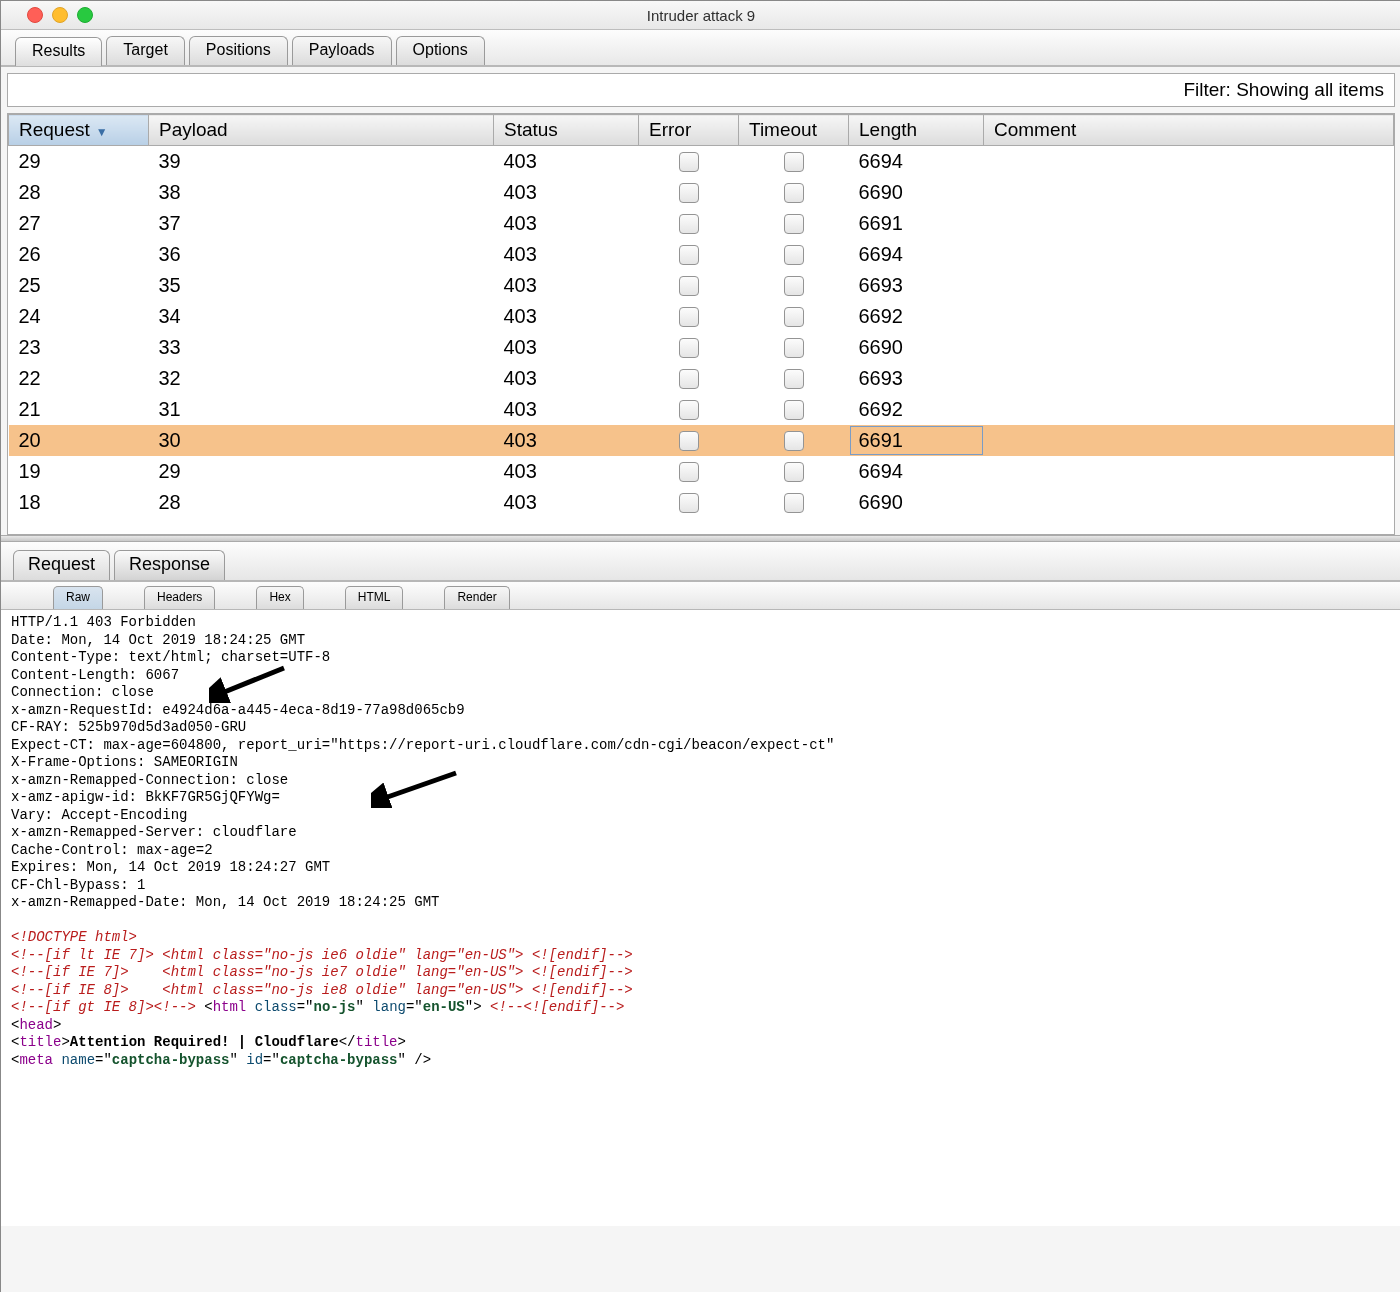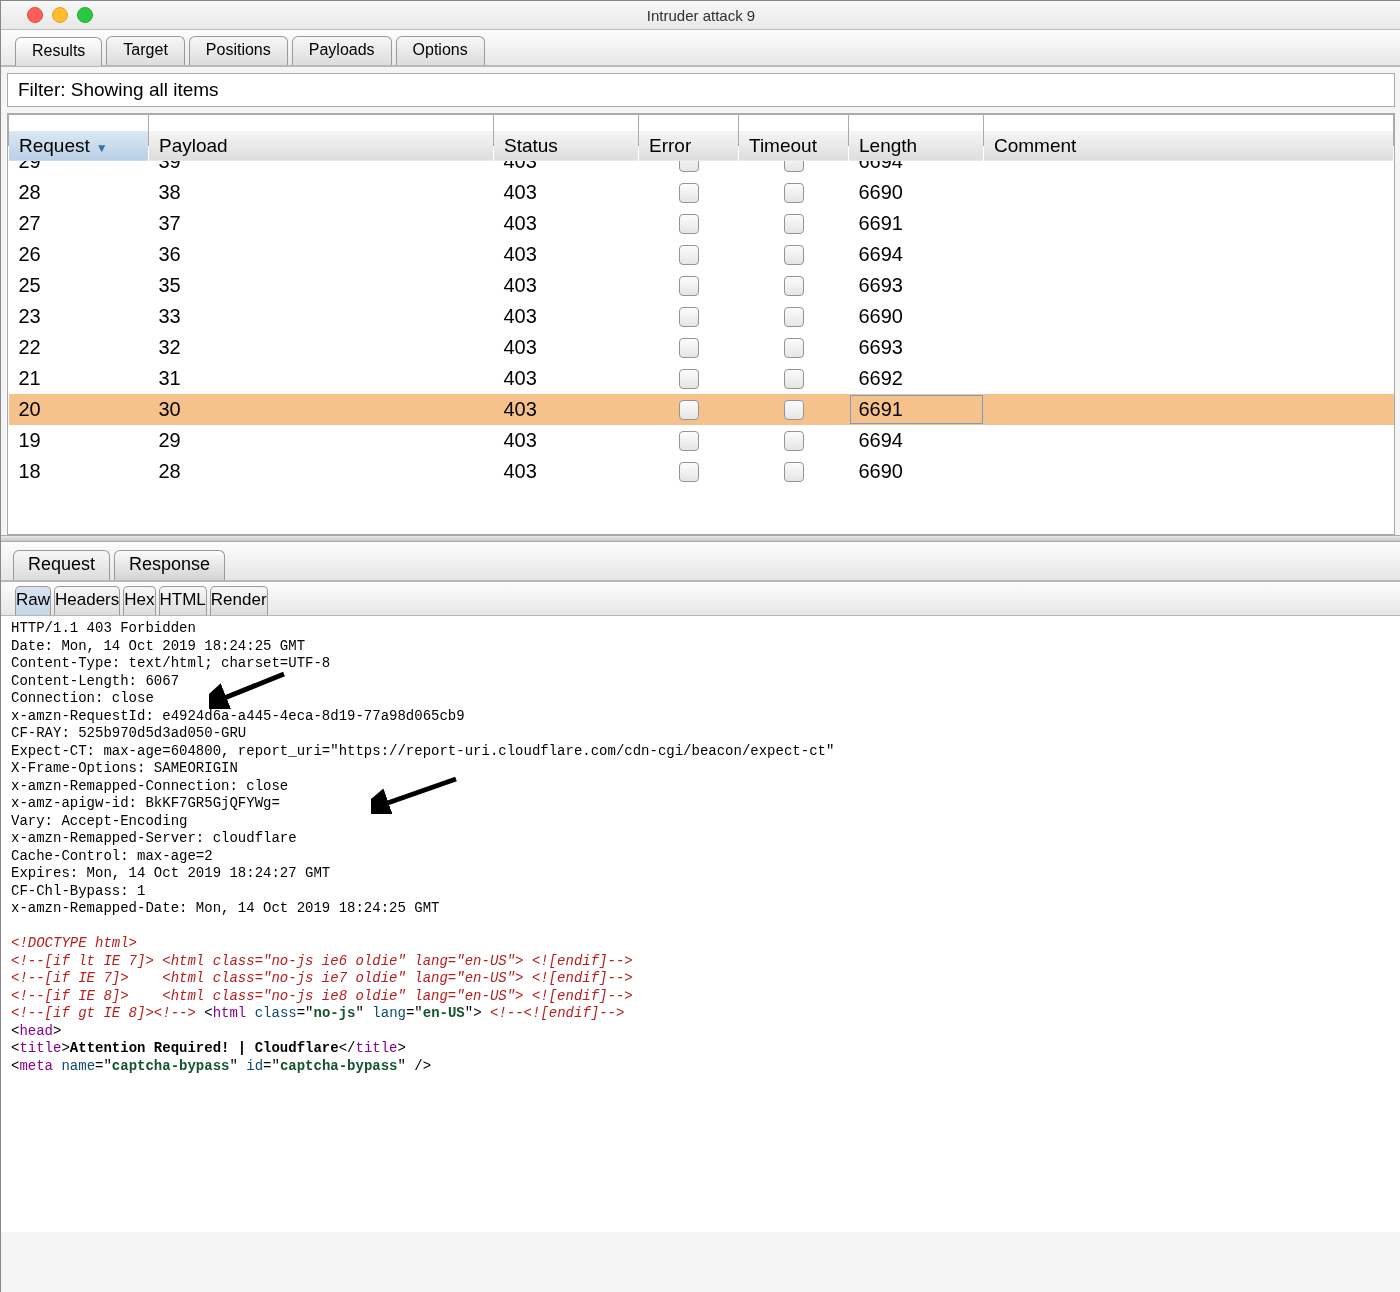--- a/index.html
+++ b/index.html
@@ -7,41 +7,41 @@
   .titlebar{height:28px;background:linear-gradient(#f8f8f8,#e8e8e8);border-bottom:1px solid #bdbdbd;display:flex;align-items:center;padding:0 26px;position:relative;}
   .traffic{display:flex;gap:9px;align-items:center;}
   .dot{width:14px;height:14px;border-radius:50%;}
   .dot.red{background:#ff5f57;border:1px solid #e1493f;}
   .dot.yellow{background:#ffbd2e;border:1px solid #e0a428;}
   .dot.green{background:#28c940;border:1px solid #1dad32;}
   .titlebar .win-title{position:absolute;left:0;right:0;text-align:center;font-size:15px;color:#2f2f2f;pointer-events:none;}
   .tabrow{display:flex;padding:6px 14px 0 14px;background:linear-gradient(#fdfdfd,#e8e8e8);border-bottom:2px solid #b8b8b8;}
   .tab{border:1px solid #9a9a9a;border-bottom:none;border-top-left-radius:6px;border-top-right-radius:6px;padding:4px 16px 6px;margin-right:4px;font-size:16px;background:linear-gradient(#f7f7f7,#dcdcdc);cursor:pointer;}
   .tab.active{background:linear-gradient(#ffffff,#dedede);position:relative;top:1px;}
-  .filter-bar{margin:6px;border:1px solid #aaa;background:#fff;padding:5px 10px;font-size:19px;}
+  .filter-bar{margin:6px;border:1px solid #aaa;background:#fff;padding:5px 10px;font-size:19px;text-align:right;}
   
   .table-wrap{margin:0 6px;border:1px solid #aaa;height:420px;overflow:hidden;background:#fff;position:relative;}
   table{border-collapse:collapse;width:100%;table-layout:fixed;}
   th{background:linear-gradient(#f6f6f6,#dcdcdc);border:1px solid #aaa;font-weight:400;text-align:left;padding:4px 10px;font-size:19px;}
   th.sorted{background:linear-gradient(#dbe8f4,#b8cfe6);}
   .sort-arrow{color:#3a6ea5;font-size:12px;margin-left:6px;}
   td{padding:2px 10px;font-size:20px;border:none;white-space:nowrap;overflow:hidden;}
   tbody tr{height:31px;}
   tbody tr.selected{background:#f6c28b;}
   tbody tr.selected td.length{outline:1px solid #7a9cc6;outline-offset:-2px;}
   .chk{display:inline-block;width:18px;height:18px;border:1px solid #949494;border-radius:4px;background:linear-gradient(#fcfcfc,#e5e5e5);margin:0 auto;vertical-align:middle;}
   td.center{text-align:center;}
-  .inner-head{position:sticky;top:16px;}
+  .inner-head{position:sticky;top:0;}
   
   .divider{height:5px;background:linear-gradient(#e8e8e8,#c8c8c8);border-top:1px solid #aaa;border-bottom:1px solid #aaa;cursor:row-resize;}
   .subtabs{display:flex;padding:8px 12px 0 12px;border-bottom:2px solid #b7b7b7;background:linear-gradient(#fdfdfd,#e6e6e6);}
   .subtab{border:1px solid #9a9a9a;border-bottom:none;border-top-left-radius:6px;border-top-right-radius:6px;padding:3px 14px 5px;margin-right:4px;font-size:18px;background:linear-gradient(#f7f7f7,#dcdcdc);cursor:pointer;}
   .subtab.active{background:linear-gradient(#fbfbfb,#d3d3d3);}
   .viewtabs{display:flex;padding:4px 14px 0 14px;border-bottom:1px solid #b7b7b7;background:linear-gradient(#fdfdfd,#e6e6e6);}
-  .viewtab{border:1px solid #9a9a9a;border-bottom:none;border-top-left-radius:5px;border-top-right-radius:5px;padding:3px 0 5px;margin-right:3px;font-size:17px;background:linear-gradient(#f7f7f7,#dcdcdc);cursor:pointer;}
+  .viewtab{border:1px solid #9a9a9a;border-bottom:none;border-top-left-radius:5px;border-top-right-radius:5px;padding:3px 12px 5px;margin-right:3px;font-size:12px;background:linear-gradient(#f7f7f7,#dcdcdc);cursor:pointer;margin-left:38px;}
   .viewtab.active{background:linear-gradient(#d9e4ef,#c4d6e6);}
   .raw{font-family:"Menlo","Courier New",monospace;font-size:14px;line-height:1.25;padding:4px 10px;white-space:pre;background:#fff;height:608px;overflow:auto;position:relative;}
   .c-green{color:#b91c1c;font-style:italic;}
   .c-purple{color:#8b008b;}
   .c-blue{color:#0c4a6e;}
   .c-red{color:#14532d;font-weight:bold;}
   .bold{font-weight:700;}
   
   .arrow-svg{position:absolute;pointer-events:none;}
 </style>
@@ -131,20 +131,29 @@
           <tr>
             <td>25</td>
             <td>35</td>
             <td>403</td>
             <td class="center"><span class="chk"></span></td>
             <td class="center"><span class="chk"></span></td>
             <td class="length">6693</td>
             <td></td>
           </tr>
           <tr>
+            <td>24</td>
+            <td>34</td>
+            <td>403</td>
+            <td class="center"><span class="chk"></span></td>
+            <td class="center"><span class="chk"></span></td>
+            <td class="length">6692</td>
+            <td></td>
+          </tr>
+          <tr>
             <td>23</td>
             <td>33</td>
             <td>403</td>
             <td class="center"><span class="chk"></span></td>
             <td class="center"><span class="chk"></span></td>
             <td class="length">6690</td>
             <td></td>
           </tr>
           <tr>
             <td>22</td>

